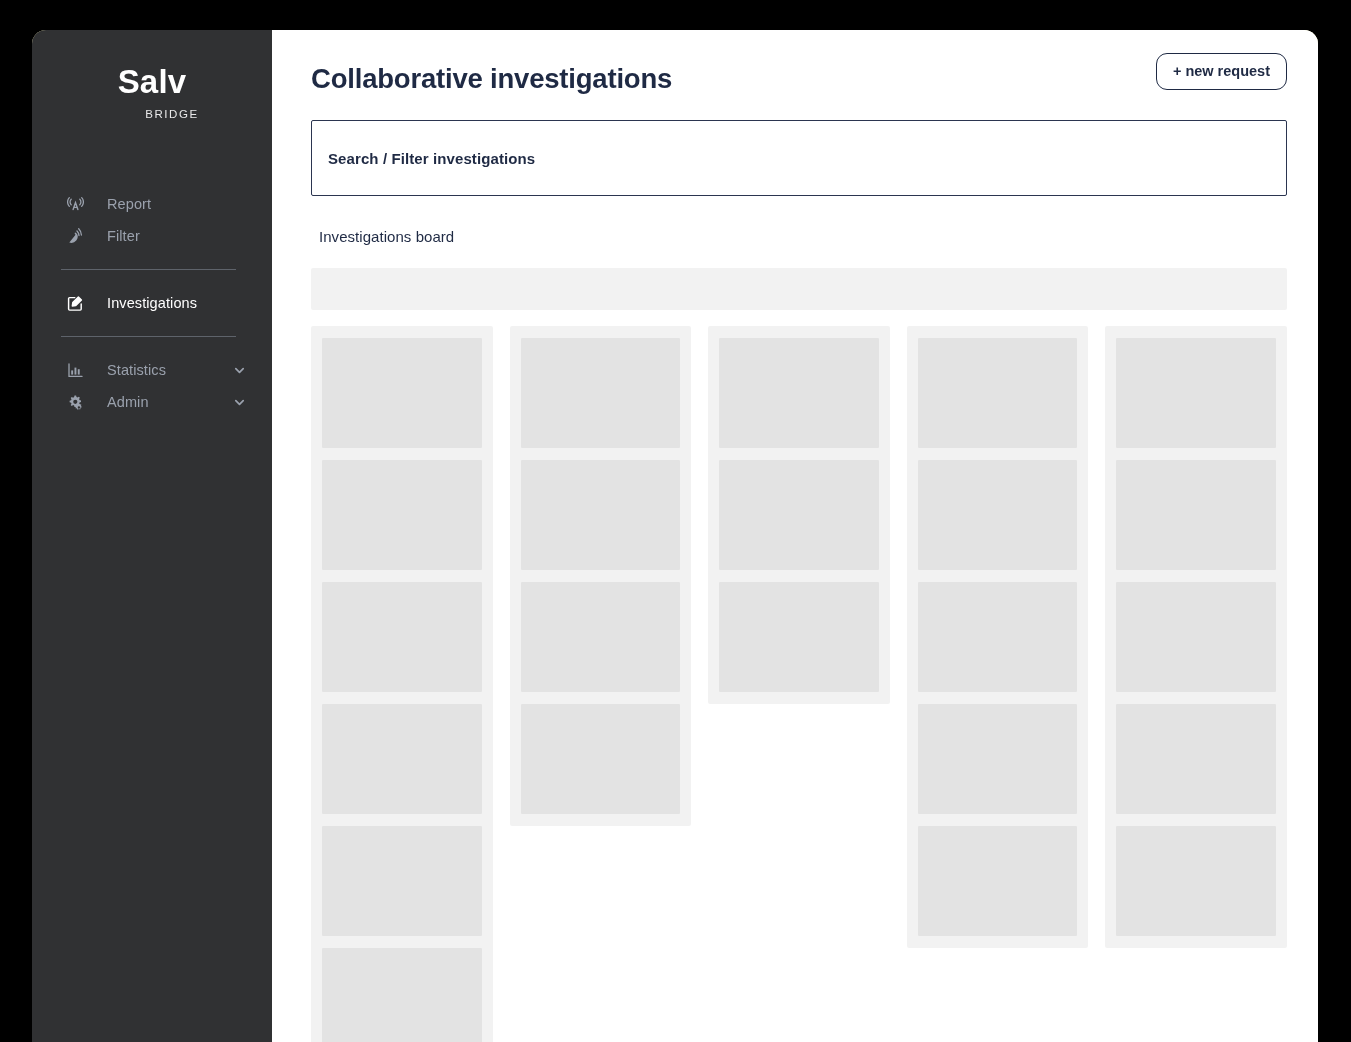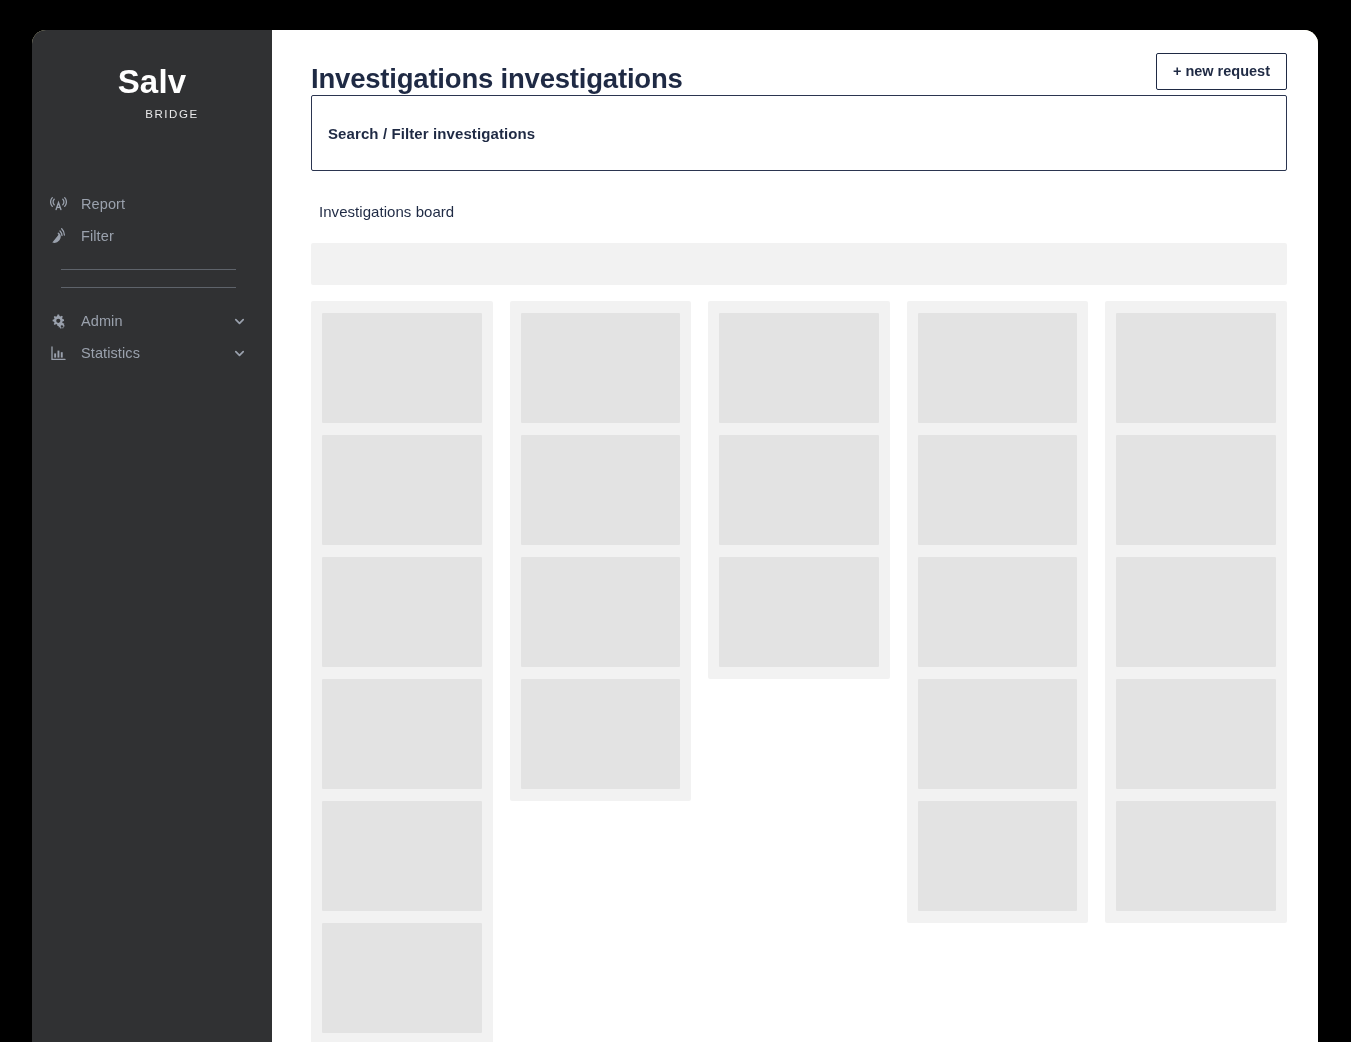--- a/index.html
+++ b/index.html
@@ -52,22 +52,22 @@
     font-weight: 400;
     margin-left: 40px;
   }
 
   .nav-section { margin-top: 64px; }
 
   .nav-item {
     display: flex;
     align-items: center;
     height: 32px;
-    padding-left: 18px;
-    gap: 14px;
+    padding-left: 35px;
+    gap: 23px;
     cursor: pointer;
     position: relative;
   }
 
   .nav-label {
     font-size: 14.5px;
     color: #9aa1ad;
     letter-spacing: 0.1px;
     white-space: nowrap;
   }
@@ -127,27 +127,28 @@
   }
 
   .new-request-btn {
     border: 1px solid #1f2a44;
     background: #ffffff;
     color: #1f2a44;
     font-family: "Liberation Sans", sans-serif;
     font-size: 14.5px;
     font-weight: 700;
     padding: 9px 16px;
-    border-radius: 2px;
+    border-radius: 11px;
     cursor: pointer;
     white-space: nowrap;
     line-height: 1.2;
   }
 
   .search-box {
+    margin-top: 25px;
     height: 76px;
     border: 1px solid #2b3550;
     border-radius: 2px;
     display: flex;
     align-items: center;
     padding-left: 16px;
     background: #ffffff;
     cursor: text;
   }
 
@@ -229,62 +230,72 @@
           <svg width="17" height="17" viewBox="0 0 17 17" fill="none" stroke="currentColor" stroke-width="1.3" stroke-linecap="round">
             <path d="M2.3 14.5a6.4 6.4 0 0 0 7.5-9.3z" fill="currentColor" stroke="none"></path>
             <path d="M9.6 8.2a4.2 4.2 0 0 0-1.3-3M12 7.6A6.7 6.7 0 0 0 10 3M14.4 7a9.2 9.2 0 0 0-2.7-6.3"></path>
           </svg>
         </span>
         <span class="nav-label">Filter</span>
       </div>
 
       <div class="nav-divider"></div>
 
+      <div class="nav-item active">
+        <span class="nav-icon">
+          <svg width="17" height="17" viewBox="0 0 17 17" fill="none" stroke="currentColor" stroke-width="1.45" stroke-linecap="round" stroke-linejoin="round">
+            <path d="M14.2 9v5.1a1 1 0 0 1-1 1H2.6a1 1 0 0 1-1-1V3.6a1 1 0 0 1 1-1h5.2"></path>
+            <path d="M11.4 1.9l3 3-5.6 5.6-3.5.5.5-3.5z" fill="currentColor" stroke="none"></path>
+            <path d="M11.4 1.9l3 3-5.6 5.6-3.5.5.5-3.5z"></path>
+          </svg>
+        </span>
+        <span class="nav-label">Investigations</span>
+      </div>
 
       <div class="nav-divider"></div>
-
-      <div class="nav-item">
-        <span class="nav-icon">
-          <svg width="17" height="17" viewBox="0 0 17 17" fill="currentColor">
-            <path d="M7.1 3.1l.4-1.5h1.6l.4 1.5 1 .4 1.3-.8 1.1 1.1-.8 1.3.4 1 1.5.4v1.6l-1.5.4-.4 1 .8 1.3-1.1 1.1-1.3-.8-1 .4-.4 1.5H7.5l-.4-1.5-1-.4-1.3.8L3.7 11l.8-1.3-.4-1L2.6 8.3V6.7l1.5-.4.4-1-.8-1.3 1.1-1.1 1.3.8zM8.3 5.7a2.1 2.1 0 1 0 0 4.2 2.1 2.1 0 0 0 0-4.2z"></path>
-            <path d="M13.1 10.4l.8-.2.5.9-.6.6.1.6.8.3-.2.9-.8.1-.4.5.3.8-.9.5-.6-.6-.6.1-.3.8-.9-.2-.1-.8-.5-.4-.8.3-.5-.9.6-.6-.1-.6-.8-.3.2-.9.8-.1.4-.5-.3-.8.9-.5.6.6.6-.1.3-.8zM12 12.2a1.2 1.2 0 1 0 .4 2.3 1.2 1.2 0 0 0-.4-2.3z"></path>
-          </svg>
-        </span>
-        <span class="nav-label">Admin</span>
-        <span class="nav-chevron">
-          <svg width="13" height="13" viewBox="0 0 13 13" fill="none" stroke="currentColor" stroke-width="1.7" stroke-linecap="round" stroke-linejoin="round">
-            <path d="M2.8 4.6l3.7 3.8 3.7-3.8"></path>
-          </svg>
-        </span>
-      </div>
 
       <div class="nav-item">
         <span class="nav-icon">
           <svg width="17" height="17" viewBox="0 0 17 17" fill="none" stroke="currentColor" stroke-width="1.3" stroke-linecap="round">
             <path d="M2 2v12.4h13"></path>
             <rect x="4.2" y="8.4" width="1.9" height="4.2" fill="currentColor" stroke="none"></rect>
             <rect x="7.5" y="5.6" width="1.9" height="7" fill="currentColor" stroke="none"></rect>
             <rect x="10.8" y="7.2" width="1.9" height="5.4" fill="currentColor" stroke="none"></rect>
           </svg>
         </span>
         <span class="nav-label">Statistics</span>
         <span class="nav-chevron">
           <svg width="13" height="13" viewBox="0 0 13 13" fill="none" stroke="currentColor" stroke-width="1.7" stroke-linecap="round" stroke-linejoin="round">
             <path d="M2.8 4.6l3.7 3.8 3.7-3.8"></path>
           </svg>
         </span>
       </div>
 
+      <div class="nav-item">
+        <span class="nav-icon">
+          <svg width="17" height="17" viewBox="0 0 17 17" fill="currentColor">
+            <path d="M7.1 3.1l.4-1.5h1.6l.4 1.5 1 .4 1.3-.8 1.1 1.1-.8 1.3.4 1 1.5.4v1.6l-1.5.4-.4 1 .8 1.3-1.1 1.1-1.3-.8-1 .4-.4 1.5H7.5l-.4-1.5-1-.4-1.3.8L3.7 11l.8-1.3-.4-1L2.6 8.3V6.7l1.5-.4.4-1-.8-1.3 1.1-1.1 1.3.8zM8.3 5.7a2.1 2.1 0 1 0 0 4.2 2.1 2.1 0 0 0 0-4.2z"></path>
+            <path d="M13.1 10.4l.8-.2.5.9-.6.6.1.6.8.3-.2.9-.8.1-.4.5.3.8-.9.5-.6-.6-.6.1-.3.8-.9-.2-.1-.8-.5-.4-.8.3-.5-.9.6-.6-.1-.6-.8-.3.2-.9.8-.1.4-.5-.3-.8.9-.5.6.6.6-.1.3-.8zM12 12.2a1.2 1.2 0 1 0 .4 2.3 1.2 1.2 0 0 0-.4-2.3z"></path>
+          </svg>
+        </span>
+        <span class="nav-label">Admin</span>
+        <span class="nav-chevron">
+          <svg width="13" height="13" viewBox="0 0 13 13" fill="none" stroke="currentColor" stroke-width="1.7" stroke-linecap="round" stroke-linejoin="round">
+            <path d="M2.8 4.6l3.7 3.8 3.7-3.8"></path>
+          </svg>
+        </span>
+      </div>
+
     </nav>
   </aside>
 
   <main id="main">
 
     <div class="main-header">
-      <h1 class="page-title">Investigations investigations</h1>
+      <h1 class="page-title">Collaborative investigations</h1>
       <button class="new-request-btn">+ new request</button>
     </div>
 
     <div class="search-box">
       <span class="search-placeholder">Search / Filter investigations</span>
     </div>
 
     <div class="board-label">Investigations board</div>
 
     <div class="skeleton-topbar"></div>

